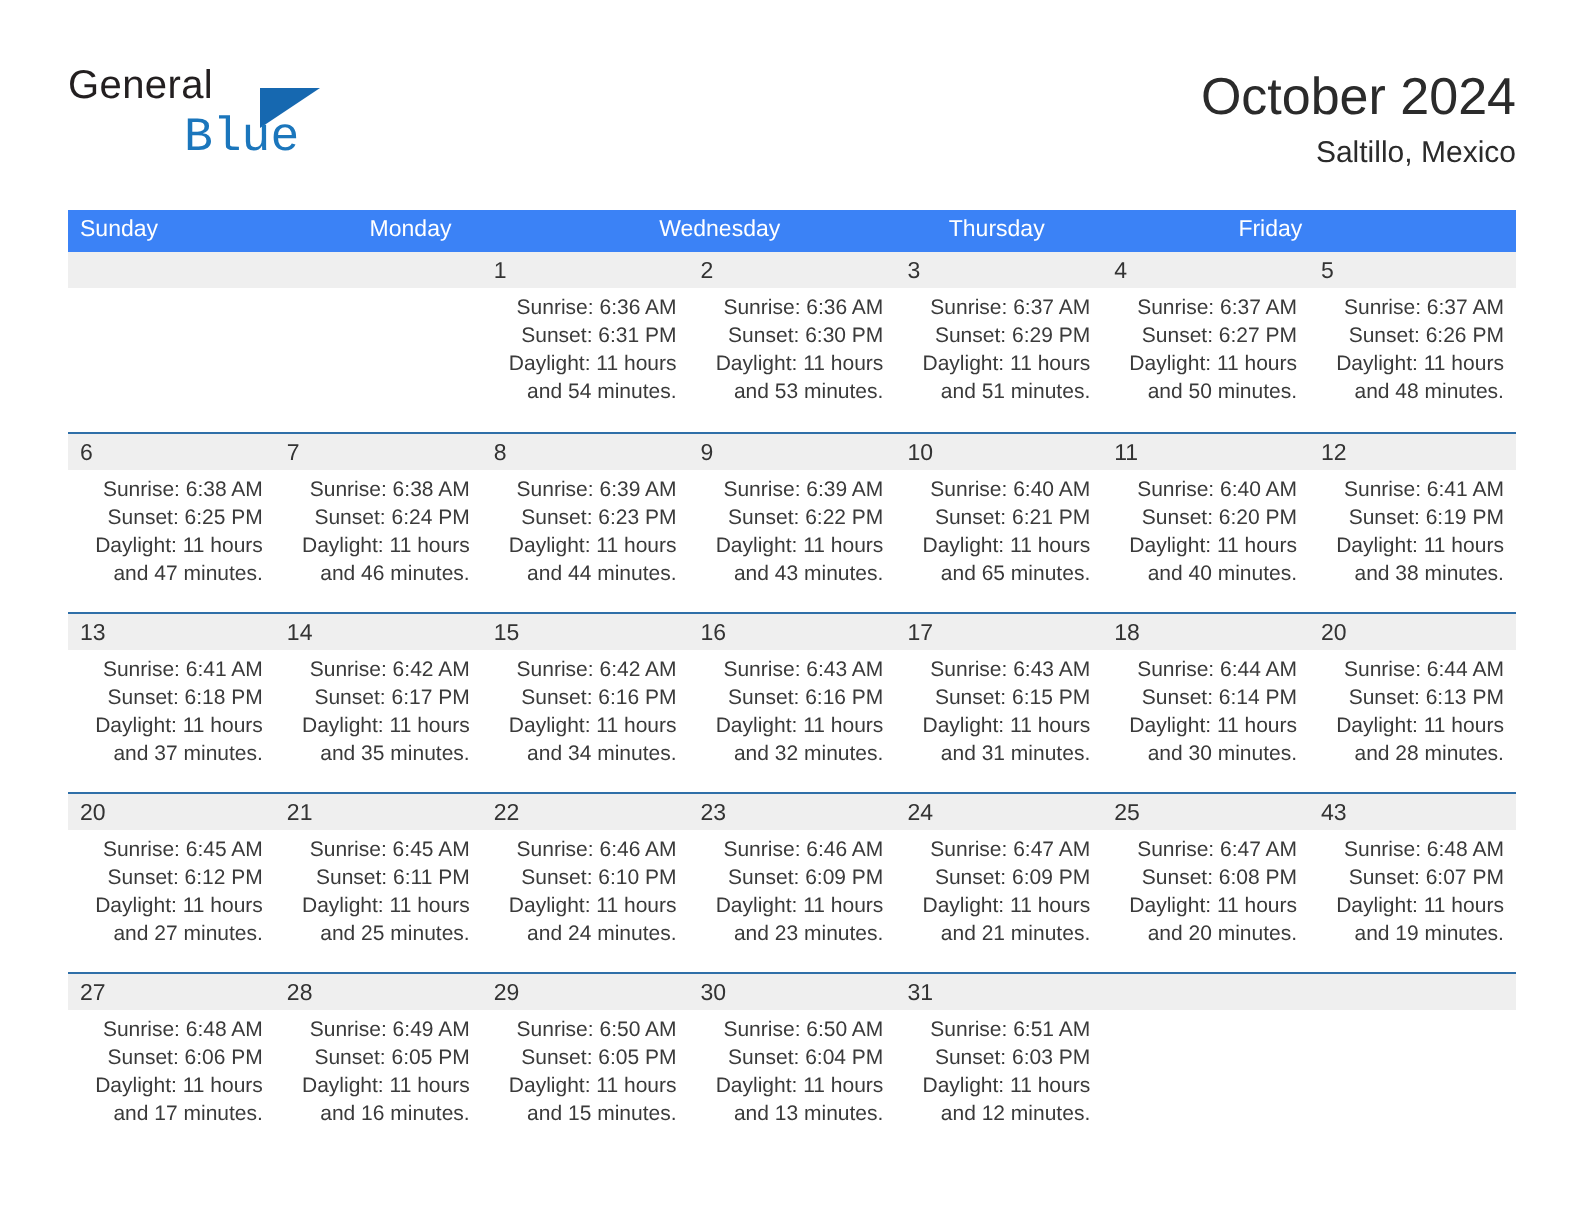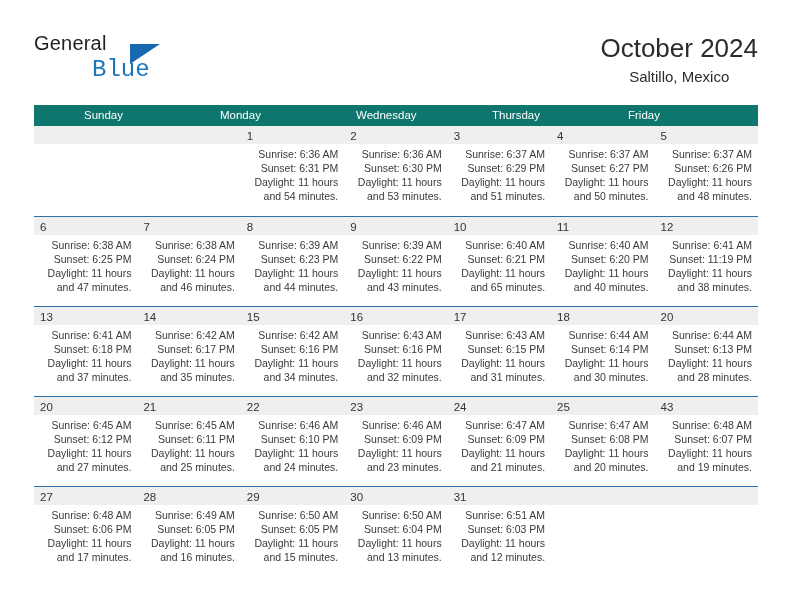--- a/index.html
+++ b/index.html
@@ -60,21 +60,21 @@
     width: 0;
     height: 0;
     border-left: 30px solid #1668b0;
     border-bottom: 20px solid transparent;
   }
 
   .title-block {
     position: absolute;
     right: 0;
     top: 0;
-    text-align: center;
+    text-align: right;
   }
   .cal-title {
     font-size: 26px;
     color: #2b2b2b;
     line-height: 32px;
     white-space: nowrap;
   }
   .cal-subtitle {
     font-size: 15px;
     color: #2b2b2b;
@@ -85,23 +85,22 @@
 
   
   .calendar {
     position: absolute;
     left: 34px;
     top: 105px;
     width: 724px;
   }
   .weekday-row {
     display: flex;
-    background: #0f766e;
+    background: #3b82f6;
     height: 21px;
-    padding-left: 44px;
   }
   .weekday {
     flex: 1 1 0;
     color: #ffffff;
     font-size: 11.5px;
     line-height: 21px;
     padding-left: 6px;
     box-sizing: border-box;
     white-space: nowrap;
     overflow: hidden;
@@ -278,21 +277,21 @@
               <div class="day-line">Sunrise: 6:40 AM</div>
               <div class="day-line">Sunset: 6:20 PM</div>
               <div class="day-line">Daylight: 11 hours</div>
               <div class="day-line">and 40 minutes.</div>
             </div>
           </div>
           <div class="day">
             <div class="day-num-band"><span class="day-num">12</span></div>
             <div class="day-lines">
               <div class="day-line">Sunrise: 6:41 AM</div>
-              <div class="day-line">Sunset: 11:19 PM</div>
+              <div class="day-line">Sunset: 6:19 PM</div>
               <div class="day-line">Daylight: 11 hours</div>
               <div class="day-line">and 38 minutes.</div>
             </div>
           </div>
         </div>
         <div class="week">
           <div class="day">
             <div class="day-num-band"><span class="day-num">13</span></div>
             <div class="day-lines">
               <div class="day-line">Sunrise: 6:41 AM</div>

